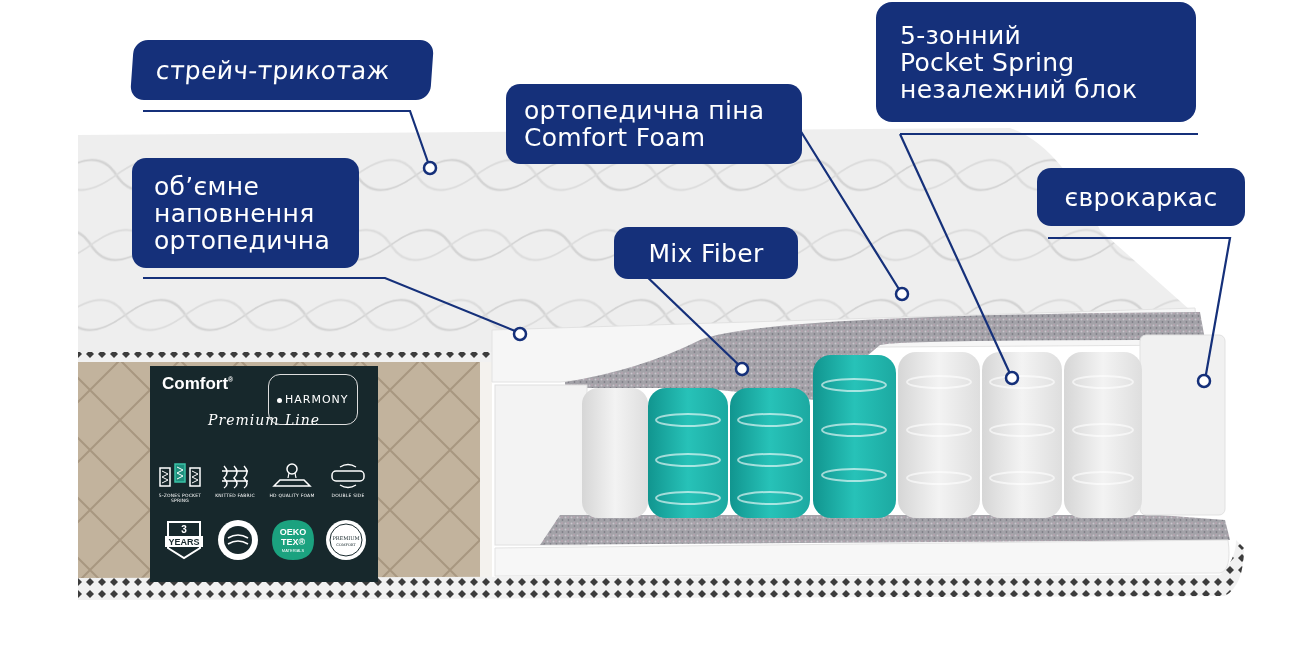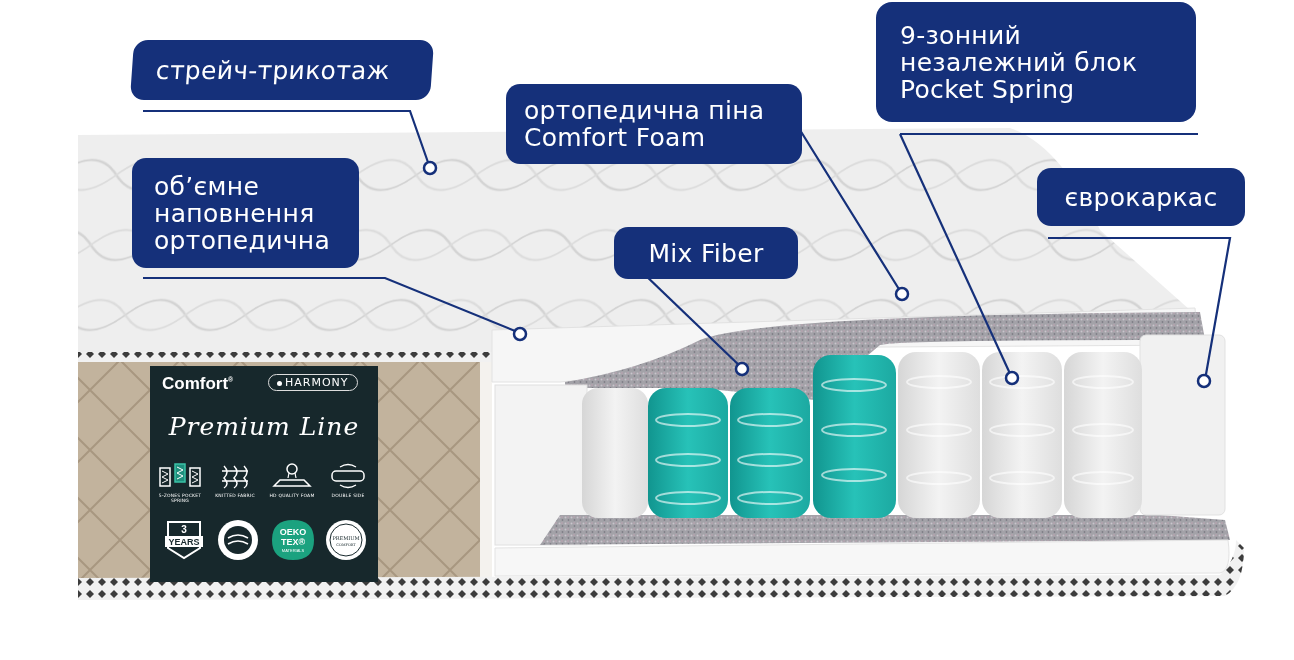--- a/index.html
+++ b/index.html
@@ -3,23 +3,23 @@
 <meta charset="utf-8">
 <style>
   html,body{margin:0;padding:0;}
   body{width:1294px;height:660px;background:#ffffff;position:relative;overflow:hidden;font-family:"DejaVu Sans","Liberation Sans",sans-serif;}
   .stage{position:absolute;left:0;top:0;width:1294px;height:660px;}
   svg.scene{position:absolute;left:0;top:0;}
   .label{position:absolute;background:#15307a;color:#ffffff;border-radius:14px;padding:0 20px;display:flex;flex-direction:column;justify-content:center;font-size:25px;line-height:27px;letter-spacing:0.3px;box-sizing:border-box;}
   .label span{display:block;white-space:nowrap;}
   .tag{position:absolute;left:150px;top:366px;width:228px;height:216px;background:#17282c;color:#fff;overflow:hidden;}
   .tag .brand{position:absolute;left:12px;top:8px;font-weight:bold;font-size:17px;font-family:"Liberation Sans",sans-serif;}
-  .tag .line{position:absolute;left:118px;top:8px;border:1.5px solid #ddd;border-radius:12px;padding:1px 8px;font-size:11px;letter-spacing:1px;}
+  .tag .line{position:absolute;left:118px;top:8px;border:1.5px solid #ddd;border-radius:12px;padding:18px 8px;font-size:11px;letter-spacing:1px;}
   .tag .line i{display:inline-block;width:5px;height:5px;border-radius:50%;background:#fff;margin-right:3px;vertical-align:middle;}
-  .tag .script{position:absolute;left:0;width:228px;top:46px;text-align:center;font-family:"DejaVu Serif",serif;font-style:italic;font-size:25px;letter-spacing:1px;}
+  .tag .script{position:absolute;left:0;width:228px;top:46px;text-align:center;font-family:"DejaVu Serif",serif;font-style:italic;font-size:14px;letter-spacing:1px;}
   .tag .feat{position:absolute;top:96px;width:56px;text-align:center;font-size:4.5px;letter-spacing:0.2px;}
   .tag .feat svg{display:block;margin:0 auto 3px;}
   .tag .badge{position:absolute;top:152px;}
 </style>
 </head>
 <body>
 
 <div class="stage">
 
 <svg class="scene" width="1294" height="660" viewBox="0 0 1294 660">
@@ -129,23 +129,23 @@
 <div class="label" style="left:132px;top:40px;width:300px;height:60px;transform:skewX(-4deg);padding-left:24px;">
   <span>стрейч-трикотаж</span>
 </div>
 
 <div class="label" style="left:506px;top:40px;width:296px;height:80px;padding-left:18px;margin-top:44px;">
   <span>ортопедична піна</span>
   <span>Comfort Foam</span>
 </div>
 
 <div class="label" style="left:876px;top:2px;width:320px;height:120px;border-radius:16px;padding-left:24px;">
-  <span>9-зонний</span>
+  <span>5-зонний</span>
+  <span>Pocket Spring</span>
   <span>незалежний блок</span>
-  <span>Pocket Spring</span>
 </div>
 
 <div class="label" style="left:132px;top:158px;width:227px;height:110px;padding-left:22px;">
   <span>об’ємне</span>
   <span>наповнення</span>
   <span>ортопедична</span>
 </div>
 
 <div class="label" style="left:614px;top:187px;width:184px;height:52px;align-items:center;margin-top:40px;">
   <span>Mix Fiber</span>

